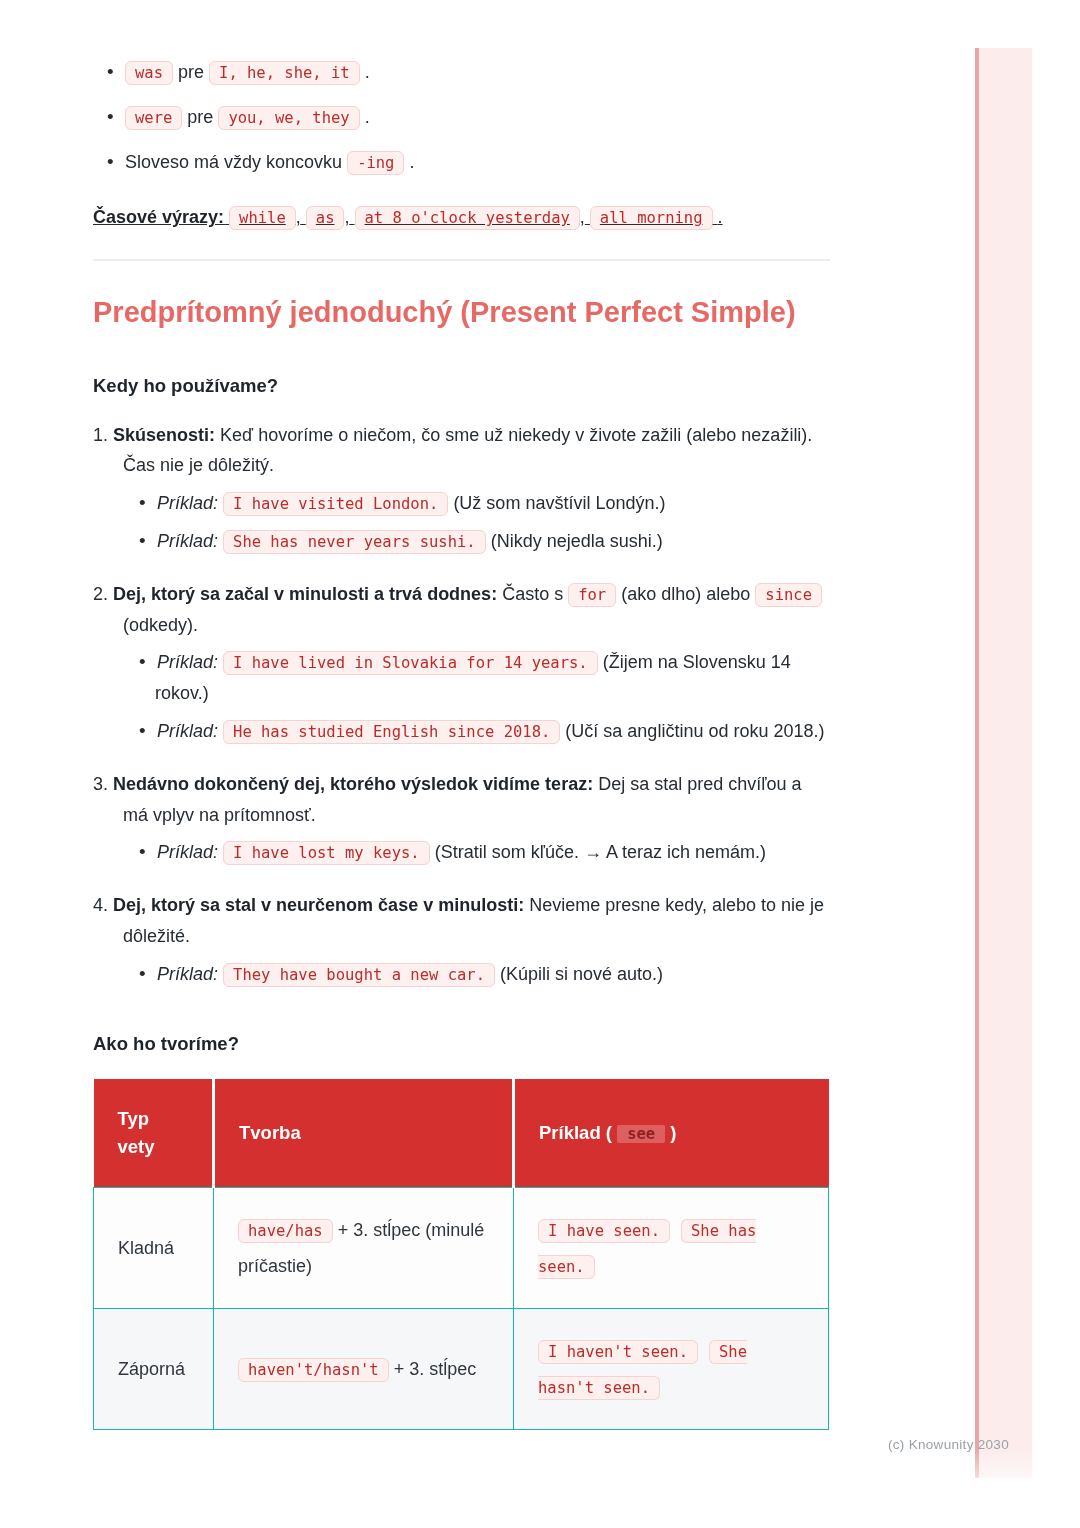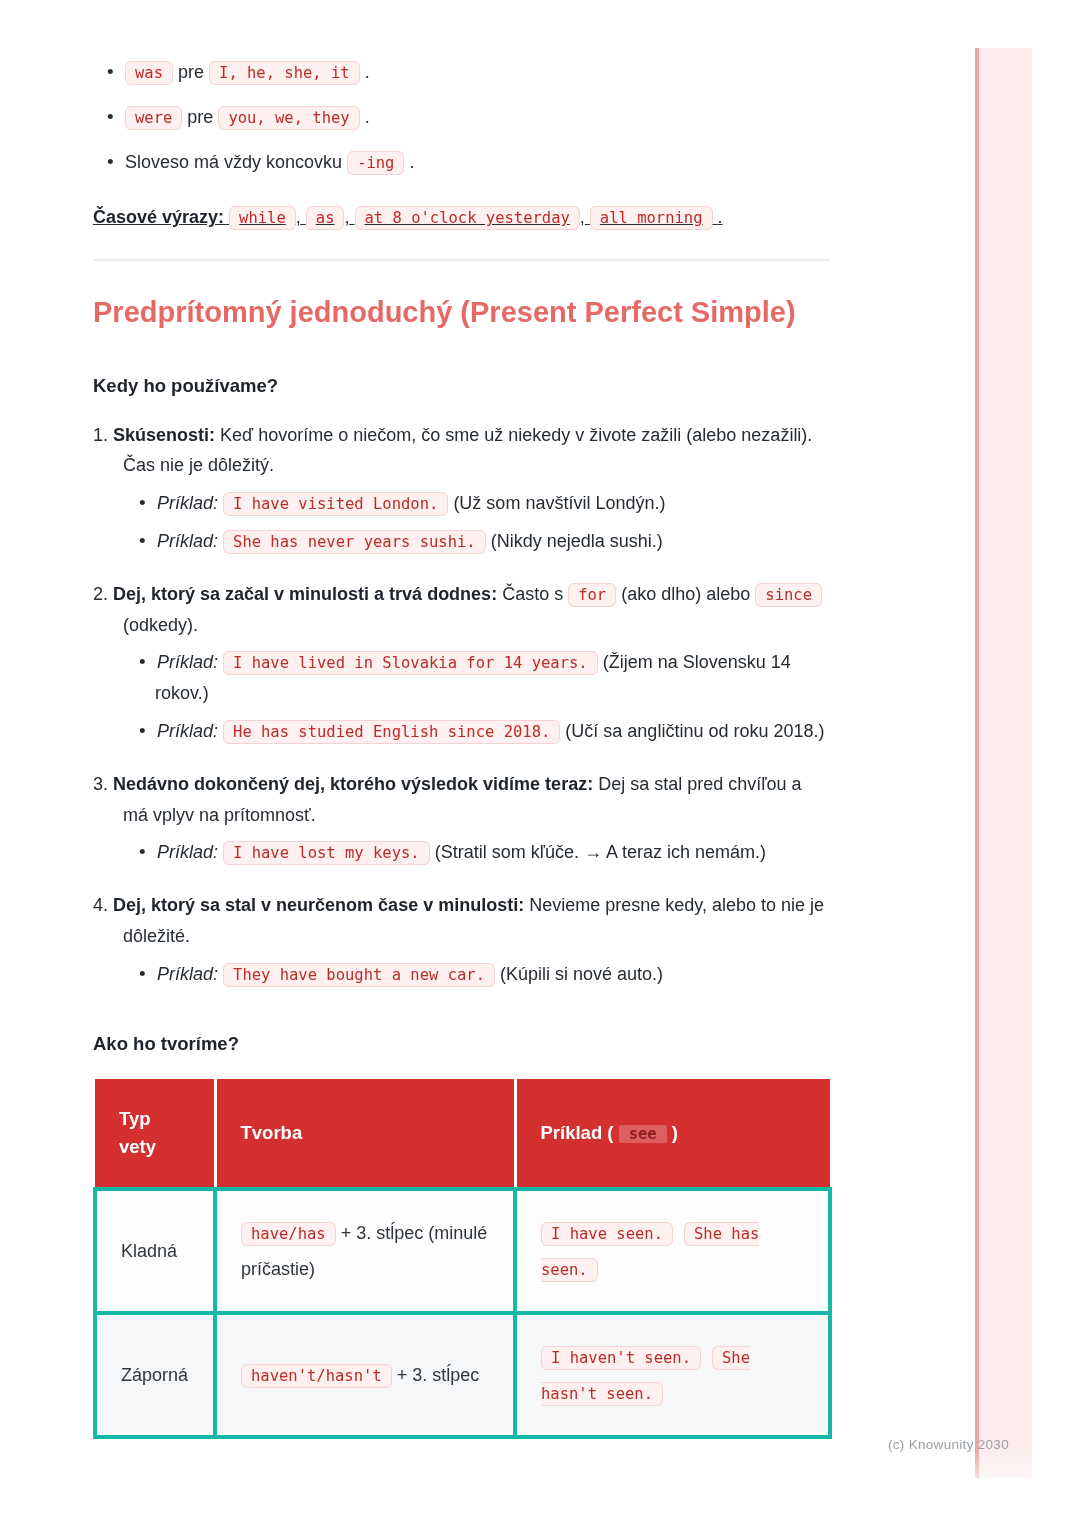--- a/index.html
+++ b/index.html
@@ -61,21 +61,21 @@
     text-align:left; padding:26px 24px; border-right:3px solid #ffffff;
     vertical-align:middle; line-height:1.5;
   }
   .grammar thead th:last-child { border-right:none; }
   .hdr-code {
     font-family:"DejaVu Sans Mono", monospace; font-size:15.5px;
     background:rgba(252,236,236,0.25); color:#8f2220;
     border-radius:2px; padding:0 10px;
   }
   .grammar tbody td {
-    padding:24px 24px; border:4px solid #14b8a6; vertical-align:middle;
+    padding:24px 24px; border:1px solid #14b8a6; vertical-align:middle;
     font-size:18px; line-height:2.0; color:#30363d;
   }
   .grammar tbody tr.row-a { background:#fdfdfe; }
   .grammar tbody tr.row-b { background:#f6f7f9; }
   .cell-ex .code { white-space:normal; margin-right:6px; line-height:1.9; }
 
   .footer-note {
     position:absolute; left:888px; top:1437px; z-index:5;
     font-size:13.5px; color:#9aa0a6; letter-spacing:0.3px;
   }

